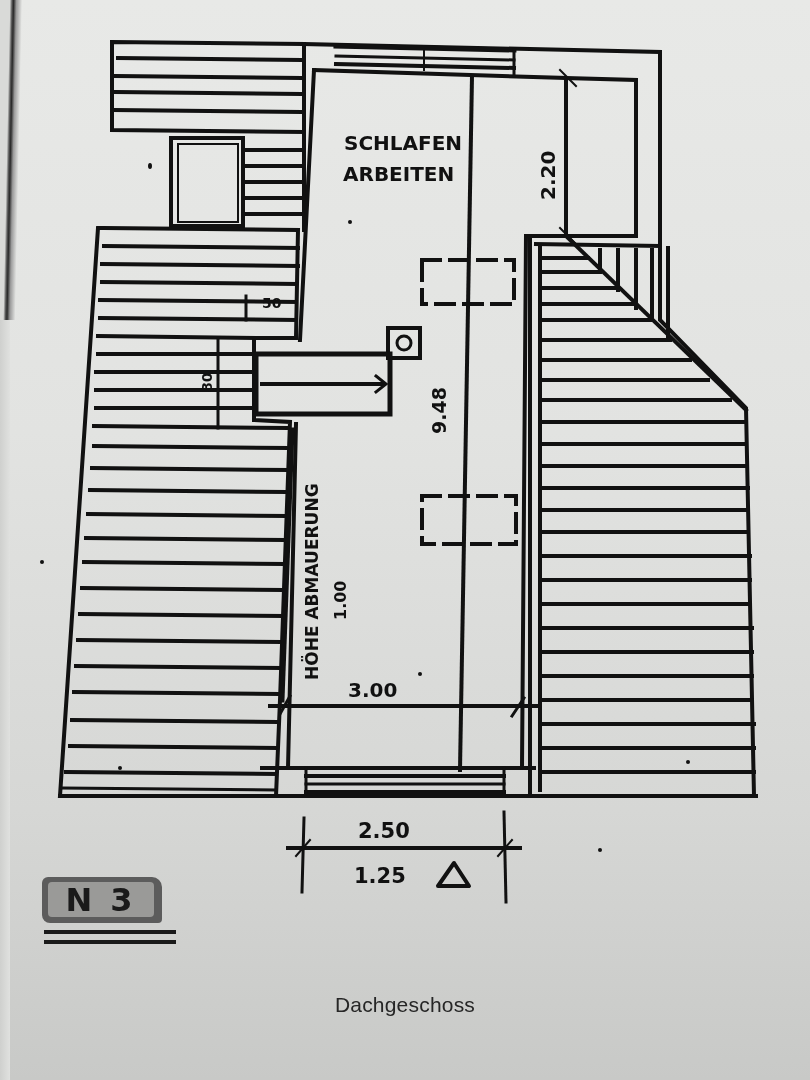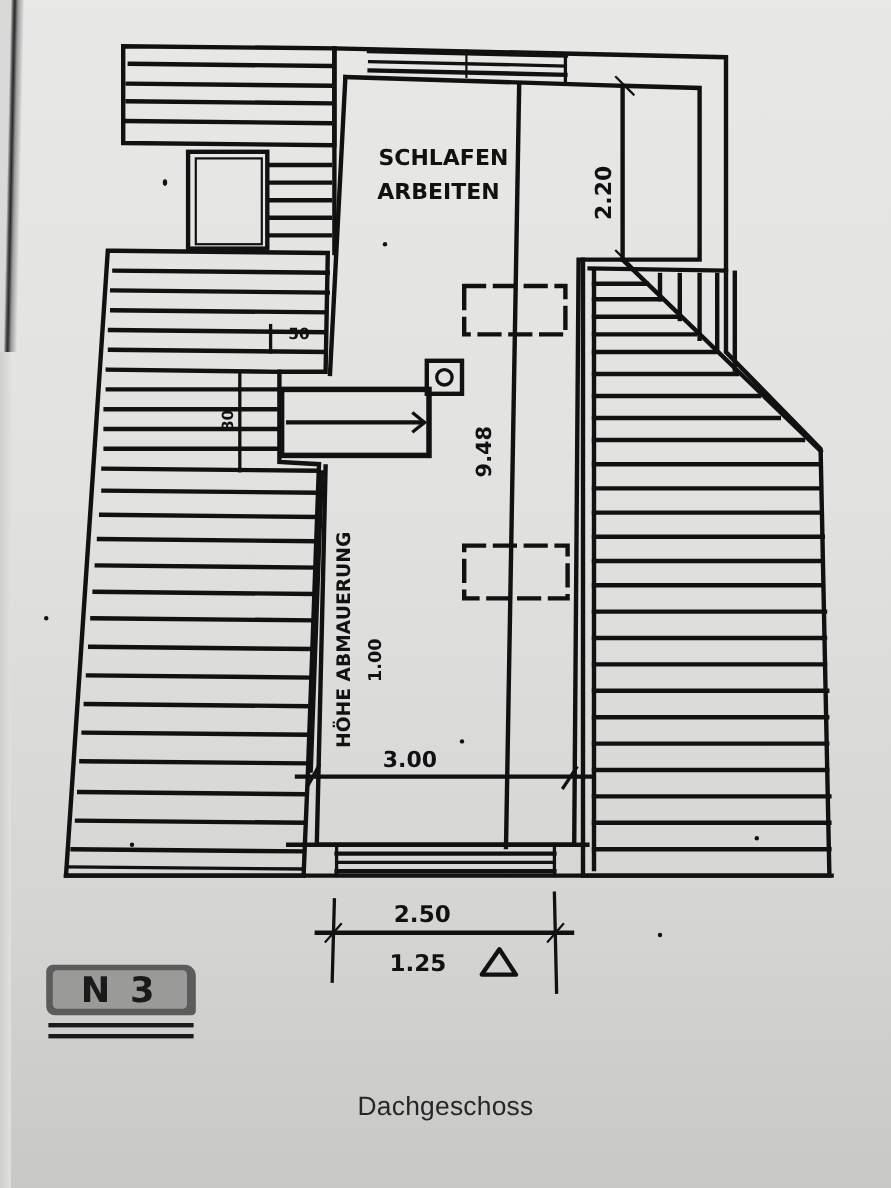--- a/index.html
+++ b/index.html
@@ -16,25 +16,25 @@
     .binder-edge-lower {
       position: absolute; left: 0; top: 320px; width: 10px; height: 760px;
       background: linear-gradient(90deg, #cfd0ce 0%, #e0e1df 100%);
     }
     svg.plan { position: absolute; left: 0; top: 0; }
     .plan-text {
       font-family: "DejaVu Sans", sans-serif; font-weight: bold; fill: #111;
     }
     .caption {
       position: absolute; left: 0; width: 810px; top: 993px;
-      text-align: center; font-size: 24px; color: #262626;
+      text-align: center; font-size: 21px; color: #262626;
       font-family: "Liberation Sans", sans-serif; letter-spacing: 0.2px;
     }
     .stamp {
-      position: absolute; left: 42px; top: 877px; width: 136px; height: 46px;
+      position: absolute; left: 42px; top: 877px; width: 120px; height: 46px;
       background: #5c5c5c; border-radius: 6px 10px 4px 8px;
       filter: blur(0.3px);
     }
     .stamp-inner {
       position: absolute; left: 6px; top: 5px; right: 8px; bottom: 6px;
       background: #9a9a98; border-radius: 4px;
       display: flex; align-items: center; justify-content: center;
       font-family: "DejaVu Sans", sans-serif; font-weight: bold; font-size: 32px; color: #1a1a1a;
       letter-spacing: 18px; padding-left: 14px; box-sizing: border-box;
     }

